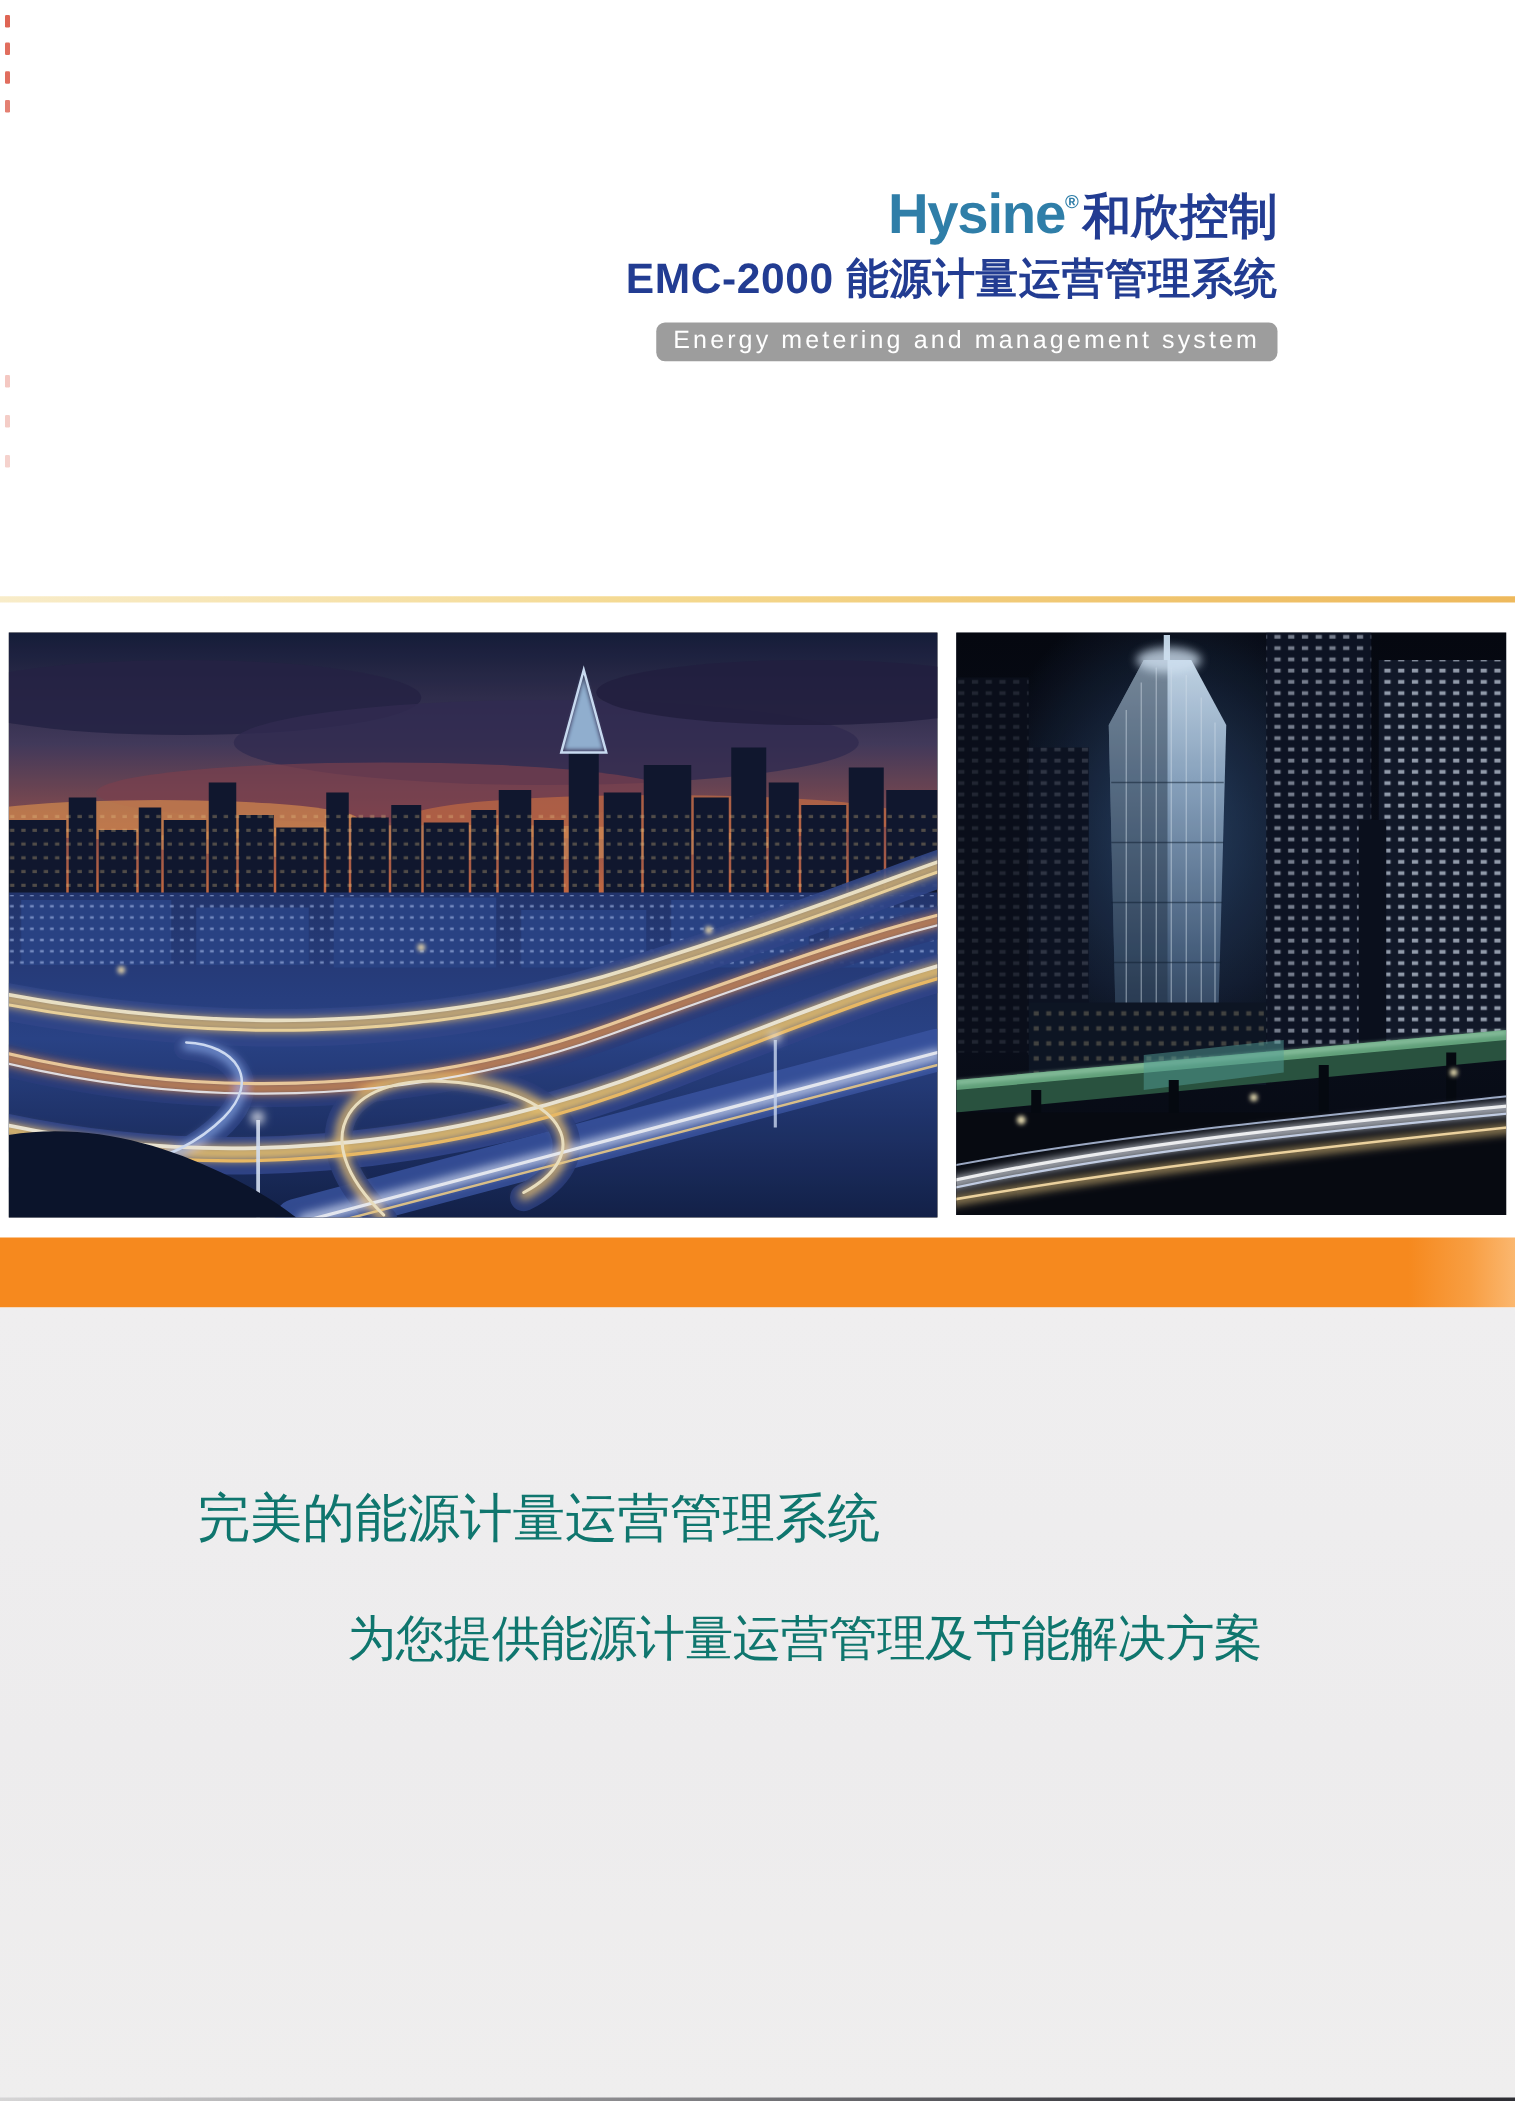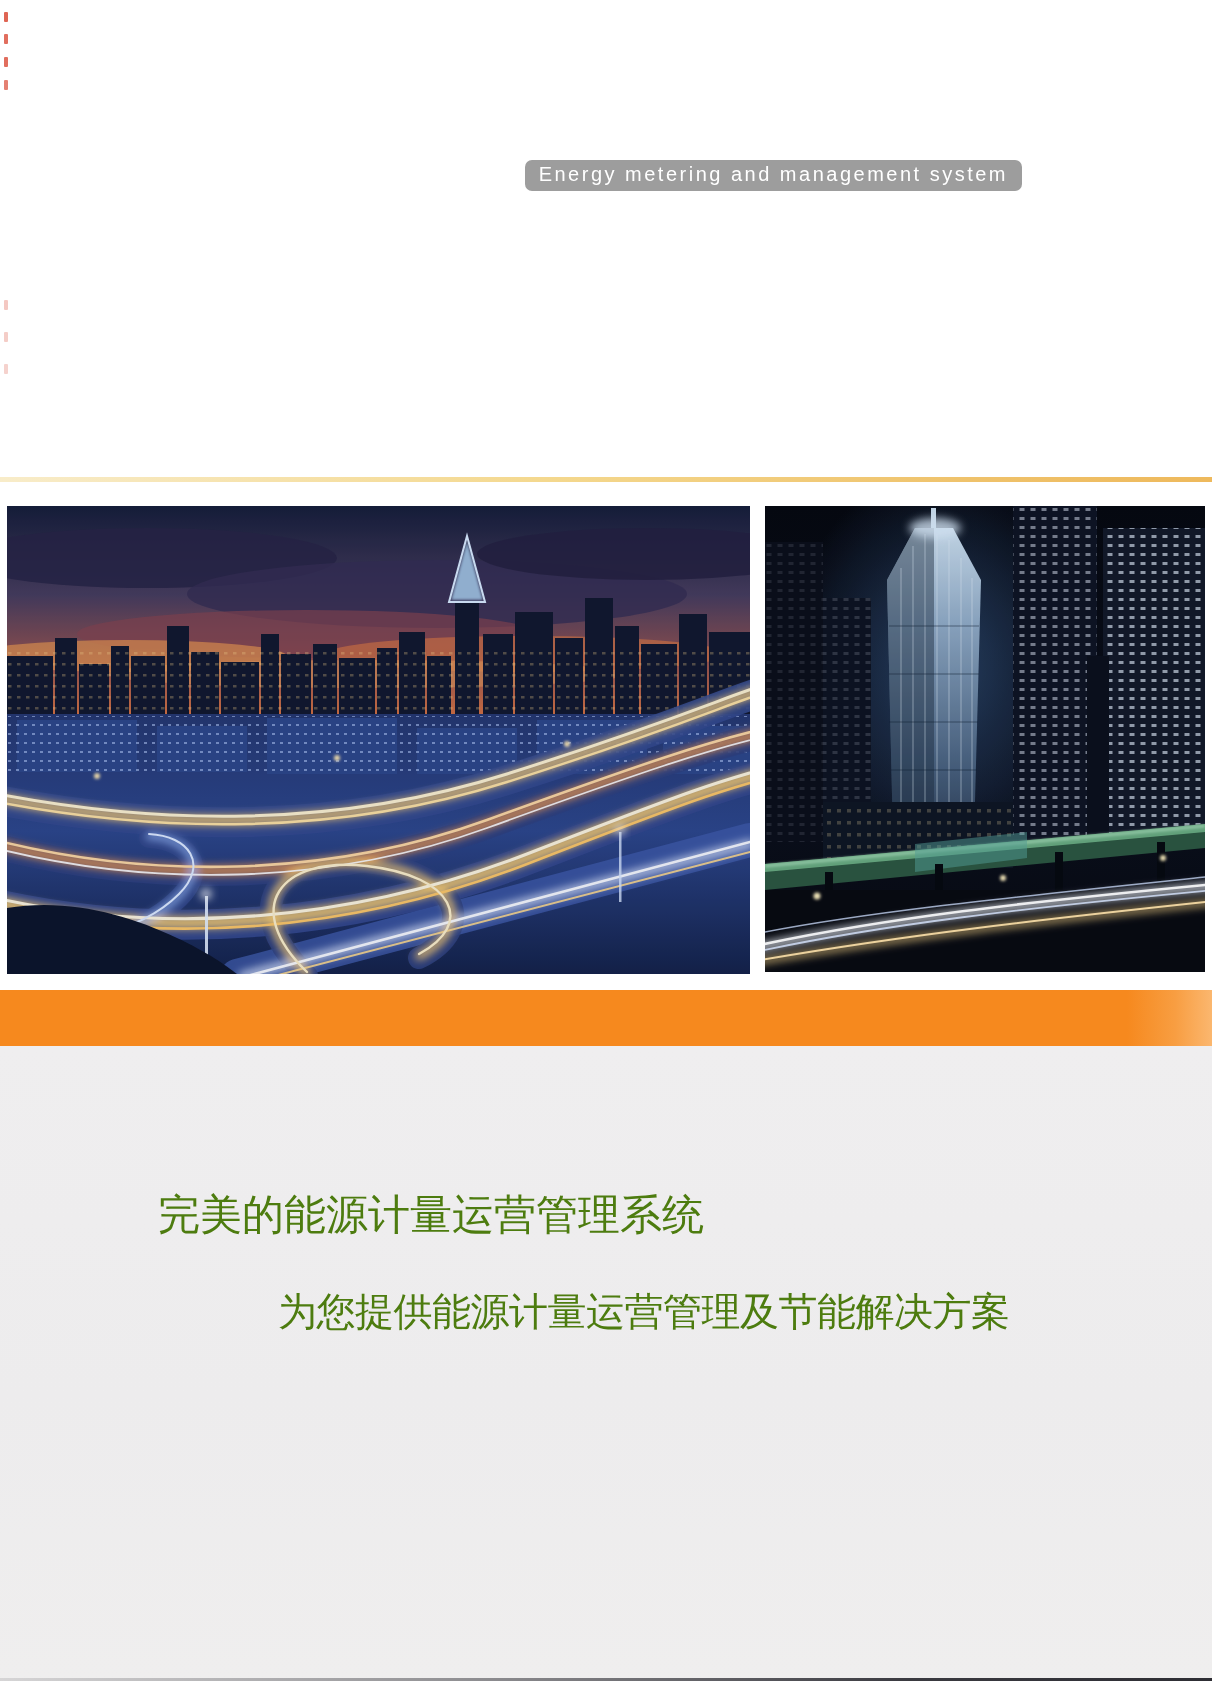--- a/index.html
+++ b/index.html
@@ -34,21 +34,21 @@
   
   .orange-band{
     position:absolute;top:990px;left:0;width:1212px;height:56px;
     background:linear-gradient(to right,#F6891E,#F6891E 93%,#F89E42 97%,#FBB76F);
   }
   
   .gray-area{
     position:absolute;top:1046px;left:0;width:1212px;height:635px;
     background:linear-gradient(180deg,#EFEEEF,#EDECED 55%,#EFEEEE);
   }
-  .tagline{position:absolute;color:#4d7c0f;font-weight:400;line-height:1.1;white-space:nowrap}
+  .tagline{position:absolute;color:#0f766e;font-weight:400;line-height:1.1;white-space:nowrap}
   .tagline.line1{top:1192px;left:158px;font-size:42px;letter-spacing:0}
   .tagline.line2{top:1291px;left:278px;font-size:39px;letter-spacing:-.5px}
   
   .edge-mark{position:absolute;left:4px;width:4px;height:10px;background:#D94A36;border-radius:1px}
   .bottom-edge{
     position:absolute;left:0;bottom:0;width:1212px;height:3px;
     background:linear-gradient(to right,rgba(70,70,76,.15),rgba(60,60,66,.55) 40%,#3A3A40 75%,#2E2E34);
   }
 </style>
 </head>
@@ -58,20 +58,24 @@
 
   <span class="edge-mark" style="top:12px;opacity:.85"></span>
   <span class="edge-mark" style="top:34px;opacity:.8"></span>
   <span class="edge-mark" style="top:57px;opacity:.8"></span>
   <span class="edge-mark" style="top:80px;opacity:.7"></span>
   <span class="edge-mark" style="top:300px;opacity:.3"></span>
   <span class="edge-mark" style="top:332px;opacity:.28"></span>
   <span class="edge-mark" style="top:364px;opacity:.25"></span>
 
   <header class="masthead">
+    <div class="brand-line">
+      <span class="brand-en">Hysine</span><span class="brand-reg">®</span><span class="brand-cn">和欣控制</span>
+    </div>
+    <div class="product-line">EMC-2000 能源计量运营管理系统</div>
     <div class="subtitle-bar">
       <span>Energy metering and management system</span>
     </div>
   </header>
 
   <div class="gold-rule"></div>
 
   <div class="photo-row">
 
     <figure class="photo left" role="img" aria-label="City expressway interchange with curving light trails at dusk">

